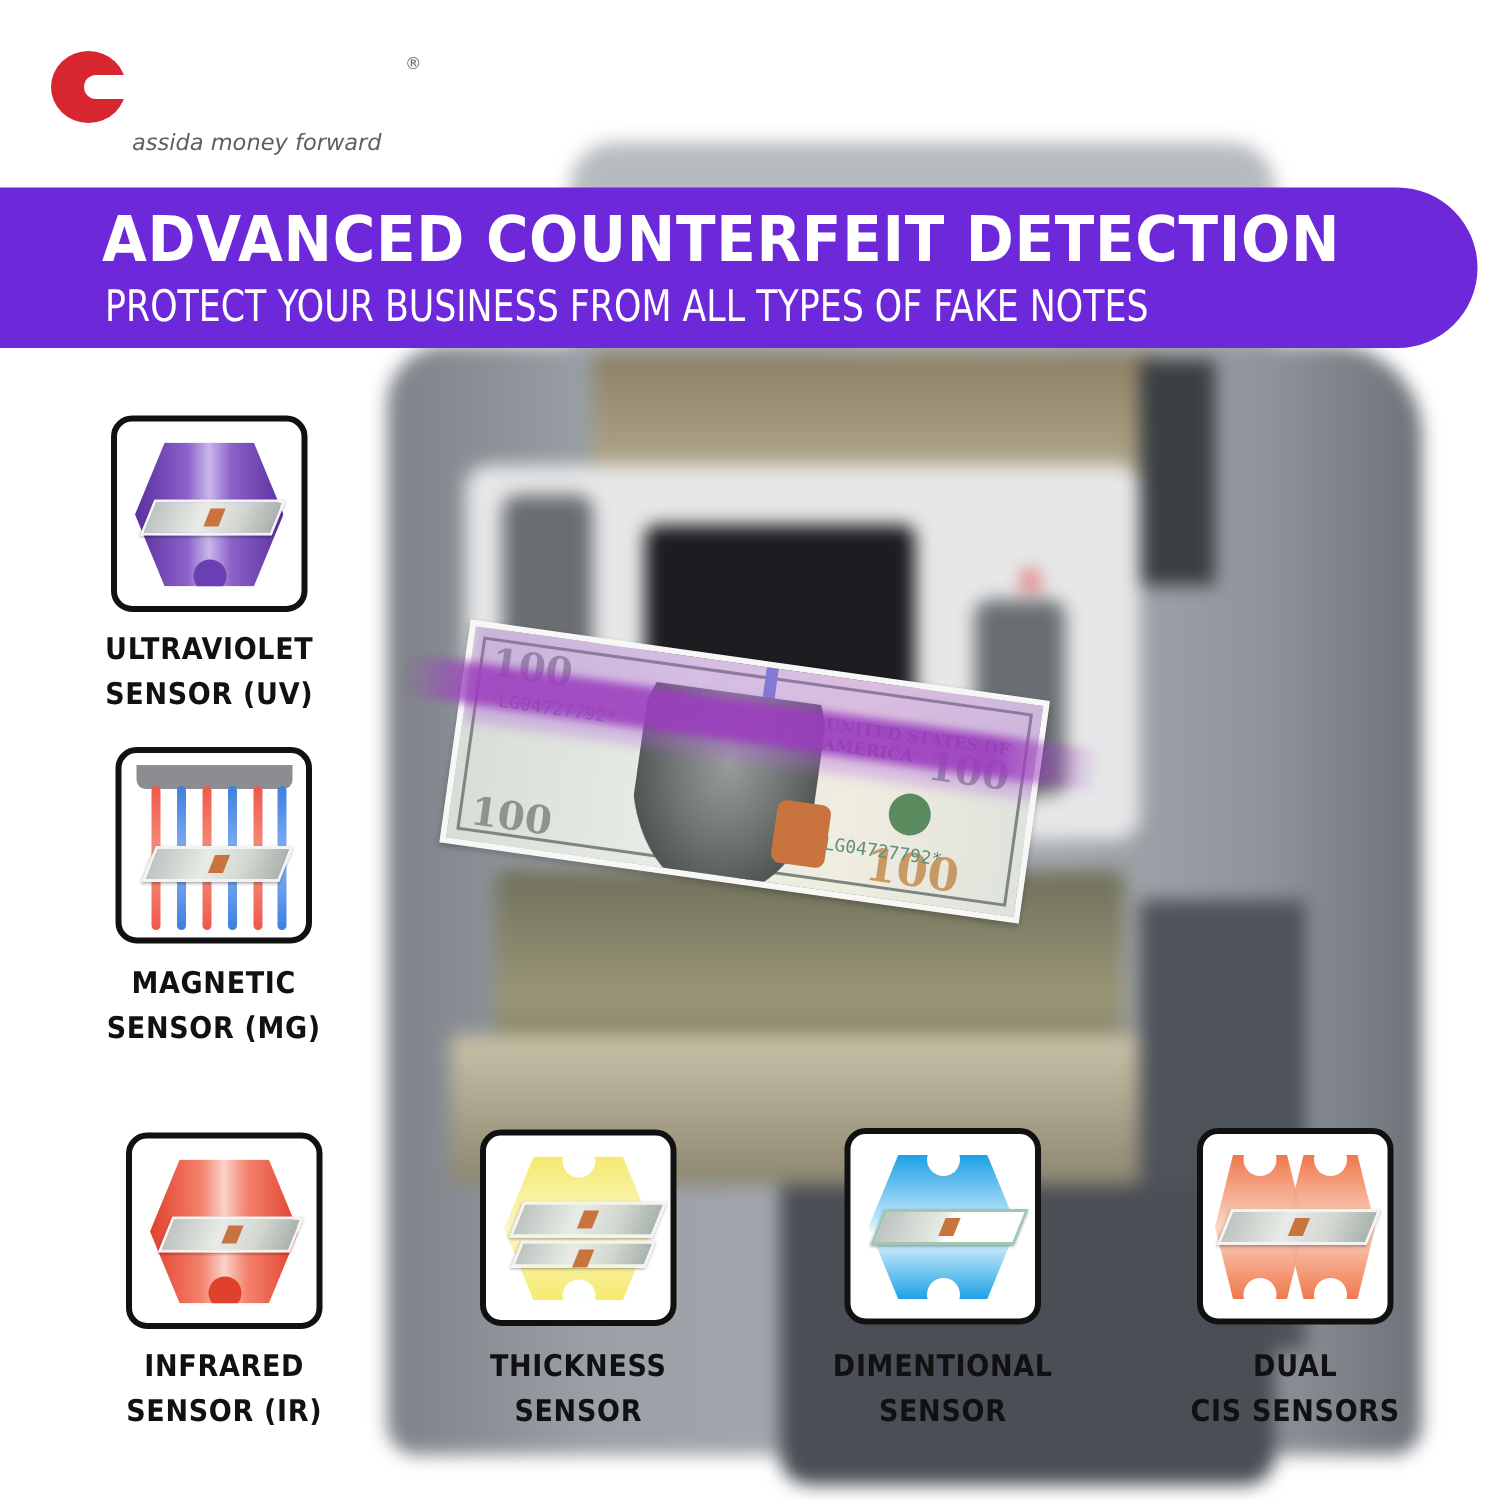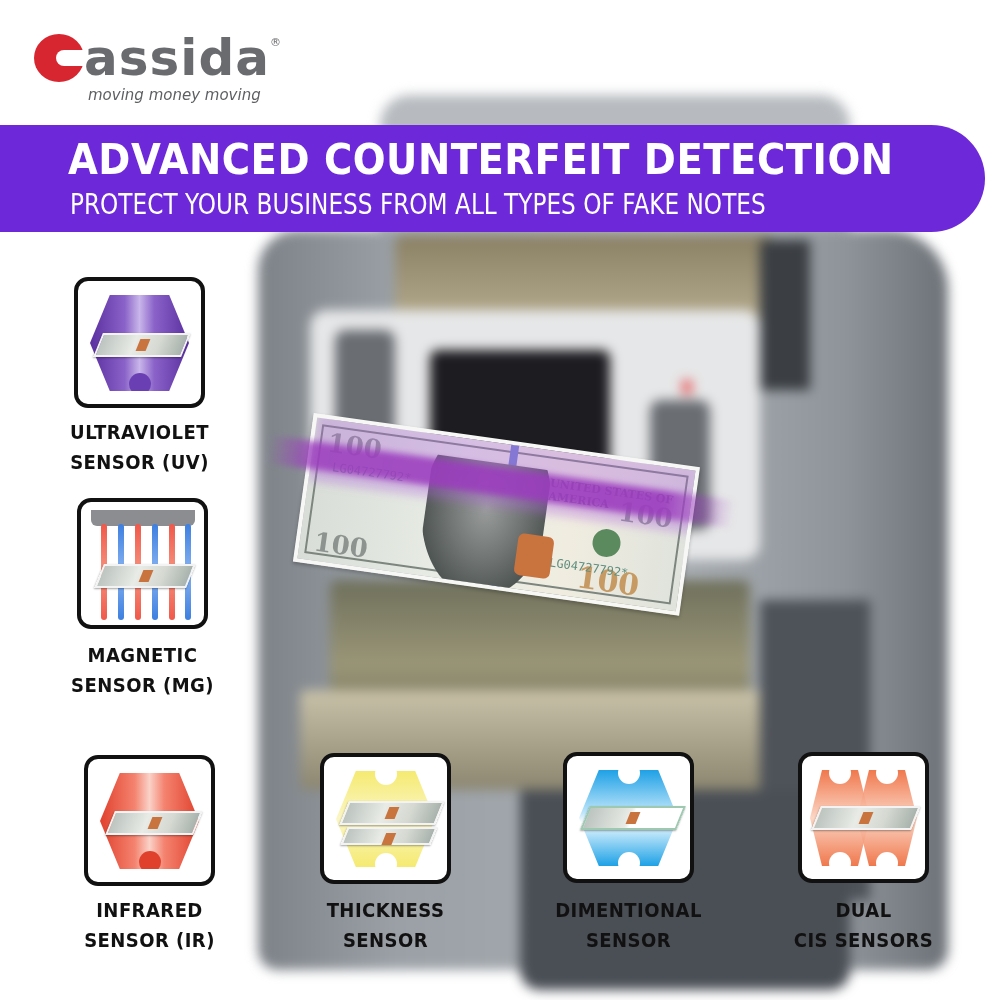--- a/index.html
+++ b/index.html
@@ -95,23 +95,22 @@
   <div class="btn-col right"></div>
   <div class="red-led"></div>
   <div class="lower-window"></div>
   <div class="lower-notes"></div>
   <div class="side-dark"></div>
   <div class="base-dark"></div>
 </div>
 
 <div class="logo">
   <div class="c-mark"></div>
-  <div class="brand">assida</div>
   <div class="reg">®</div>
-  <div class="tagline">moving money moving</div>
+  <div class="tagline">assida money forward</div>
 </div>
 
 <div class="banner">
   <div class="title">ADVANCED COUNTERFEIT DETECTION</div>
   <div class="subtitle">PROTECT YOUR BUSINESS FROM ALL TYPES OF FAKE NOTES</div>
 </div>
 
 <div class="note-wrap">
   <div class="note">
     <div class="inner-border"></div>

